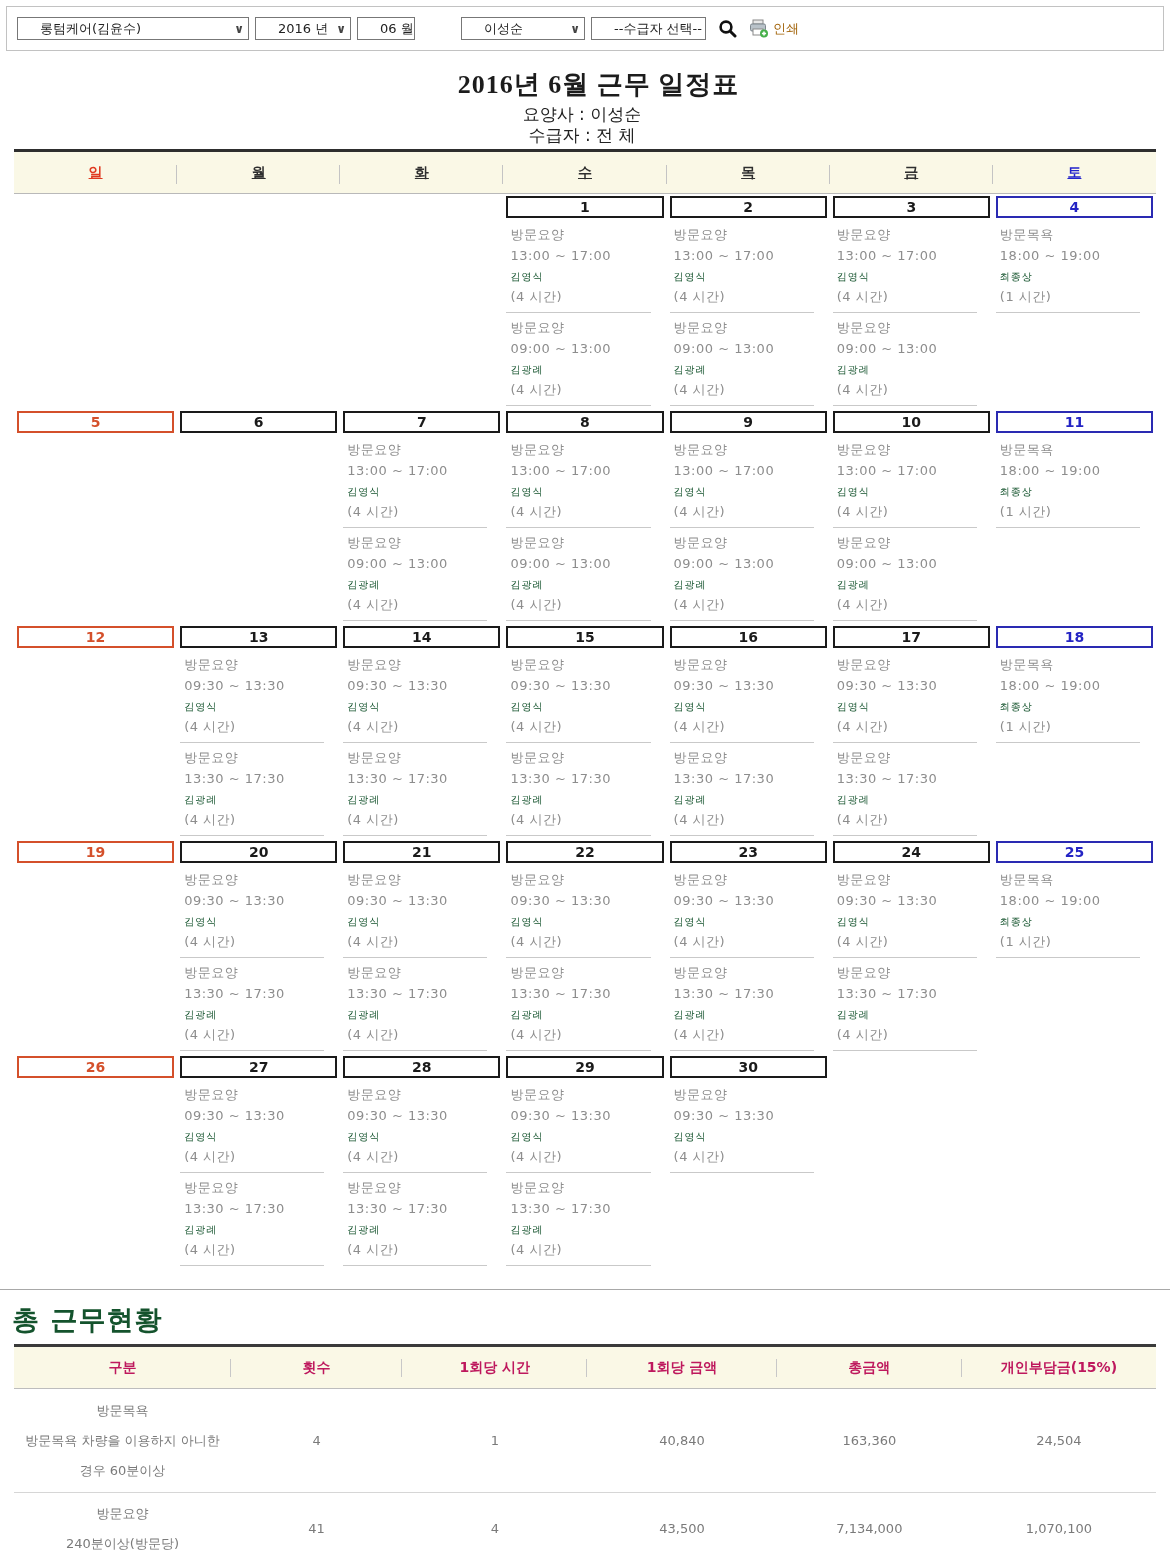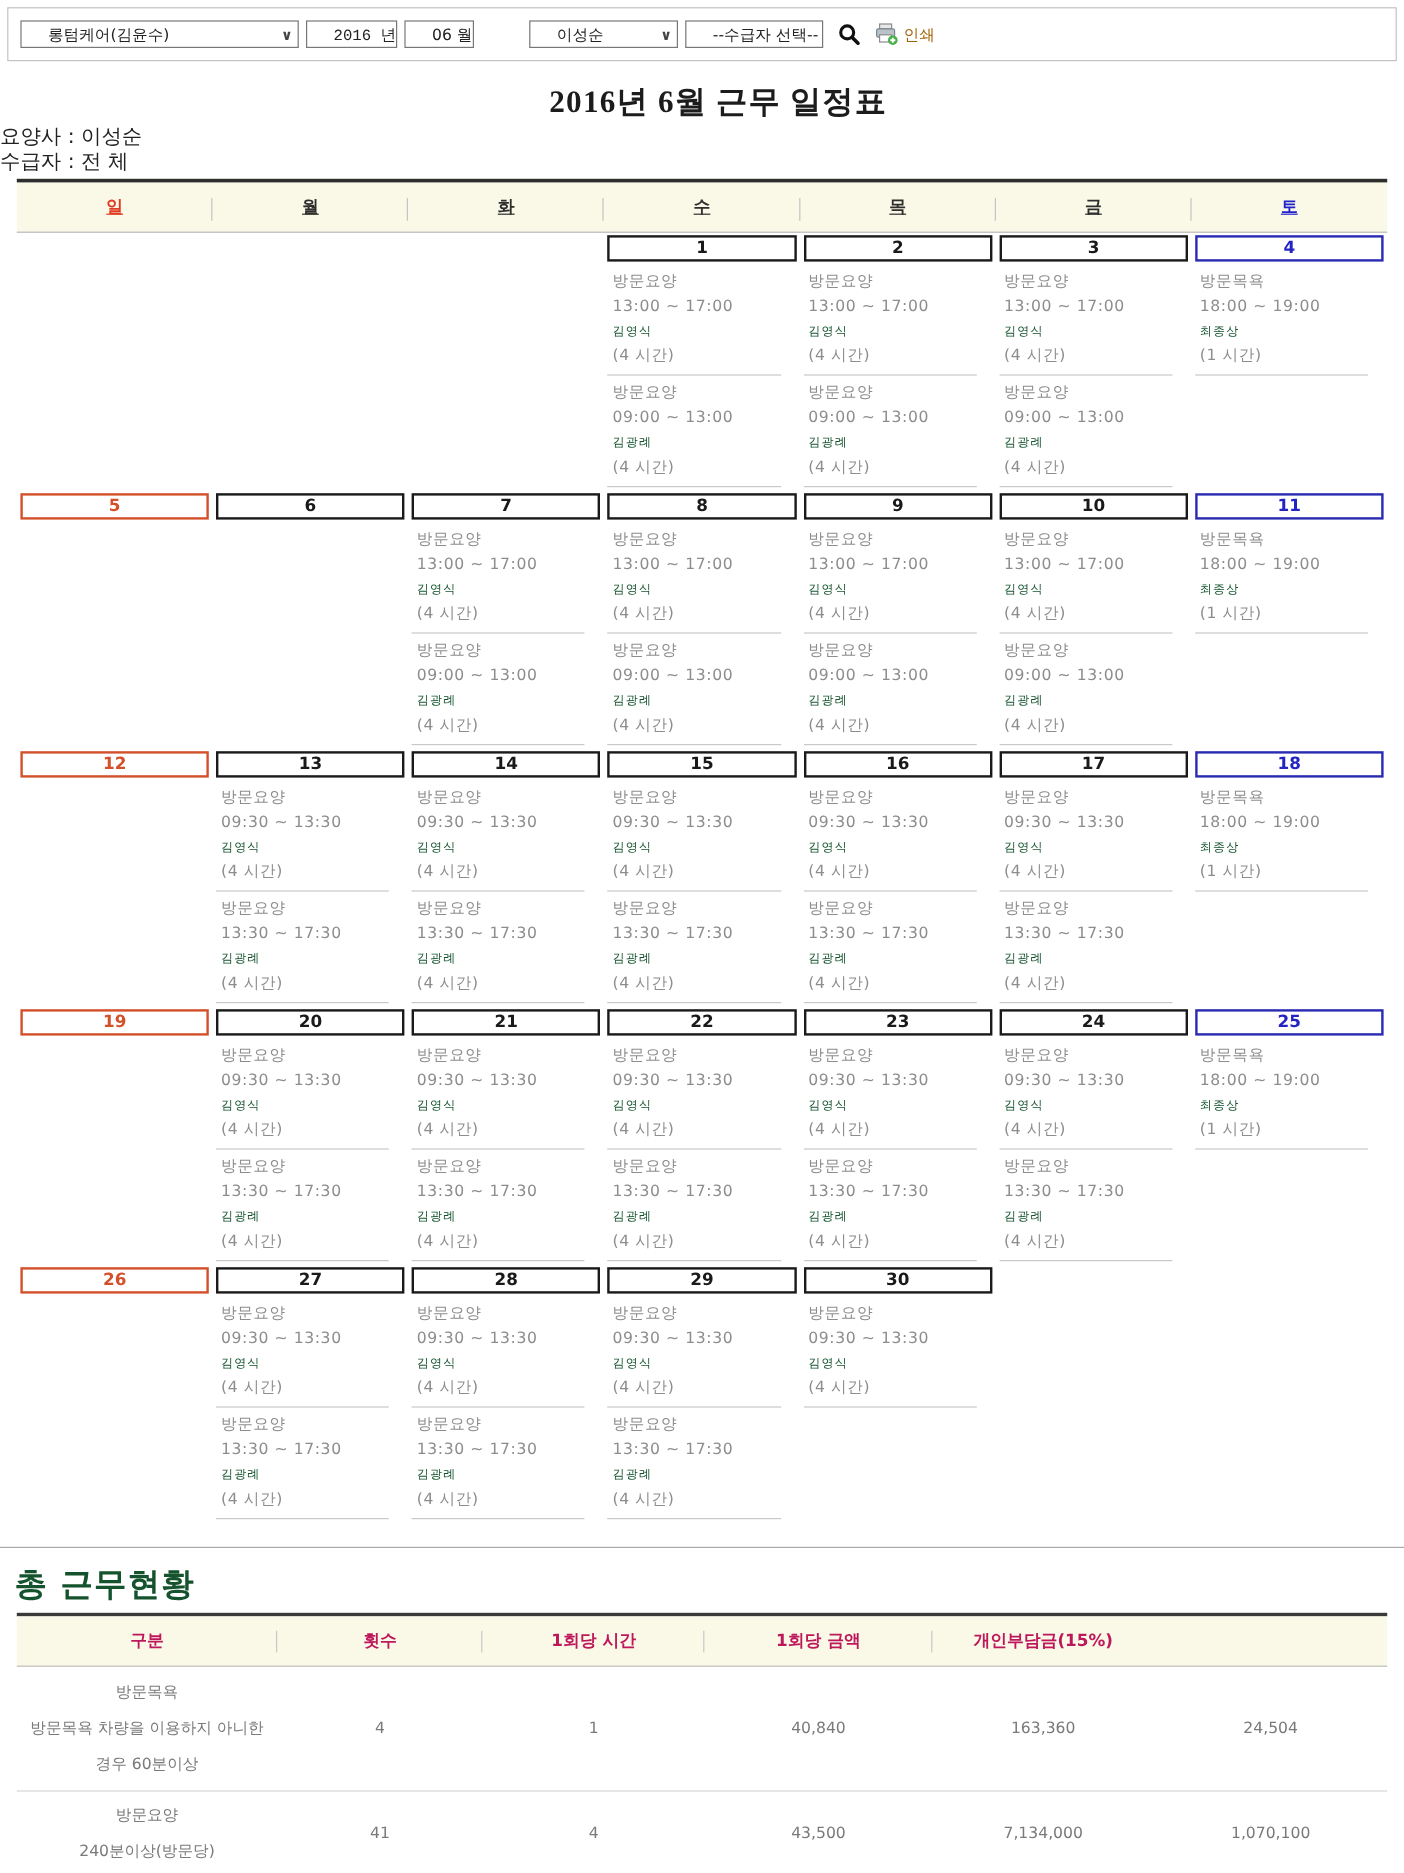--- a/index.html
+++ b/index.html
@@ -32,38 +32,38 @@
     color: #222;
     display: flex;
     align-items: center;
     justify-content: space-between;
     padding: 0 4px 0 22px;
     cursor: default;
     white-space: nowrap;
     overflow: hidden;
   }
   .fselect .arrow { font-size: 12px; font-weight: bold; color: #444; margin-left: 4px; flex: 0 0 auto; }
-  .w1 { width: 232px; } .w2 { width: 76px; font-family: Liberation Mono, monospace; } .w3 { width: 58px; } .w4 { width: 124px; margin-left: 40px; } .w5 { width: 115px; }
+  .w1 { width: 232px; } .w2 { width: 96px; } .w3 { width: 58px; } .w4 { width: 124px; margin-left: 40px; } .w5 { width: 115px; }
 
   .icon-btn { display: flex; align-items: center; gap: 4px; margin-left: 6px; cursor: pointer; }
   .print-btn { font-size: 13px; color: #a16207; }
 
   
   .page-title {
     text-align: center;
     font-family: "Liberation Serif", "DejaVu Serif", serif;
     font-weight: bold;
     font-size: 26px;
     color: #1c1c1c;
     margin-top: 16px;
     letter-spacing: 1px;
     padding-left: 27px;
   }
   .report-info {
-    text-align: left;
+    text-align: center;
     padding-right: 6px;
     font-size: 17px;
     color: #222;
     line-height: 21px;
     margin-top: 2px;
   }
 
   
   .cal-wrap { margin: 3px 14px 0 14px; }
   .day-header {
@@ -601,20 +601,21 @@
 </div>
 
 <div class="sum-sep"></div>
 <div class="sum-title">총 근무현황</div>
 <div class="sum-table">
   <div class="sum-row sum-head" id="sumHead">
       <div>구분</div>
       <div>횟수</div>
       <div>1회당 시간</div>
       <div>1회당 금액</div>
+      <div>총금액</div>
       <div>개인부담금(15%)</div>
     </div>
   <div id="sumBody">
       <div class="sum-row sum-data row-1">
         <div class="cat">
           <div>방문목욕</div>
           <div>방문목욕 차량을 이용하지 아니한</div>
           <div>경우 60분이상</div>
         </div>
         <div>4</div>

